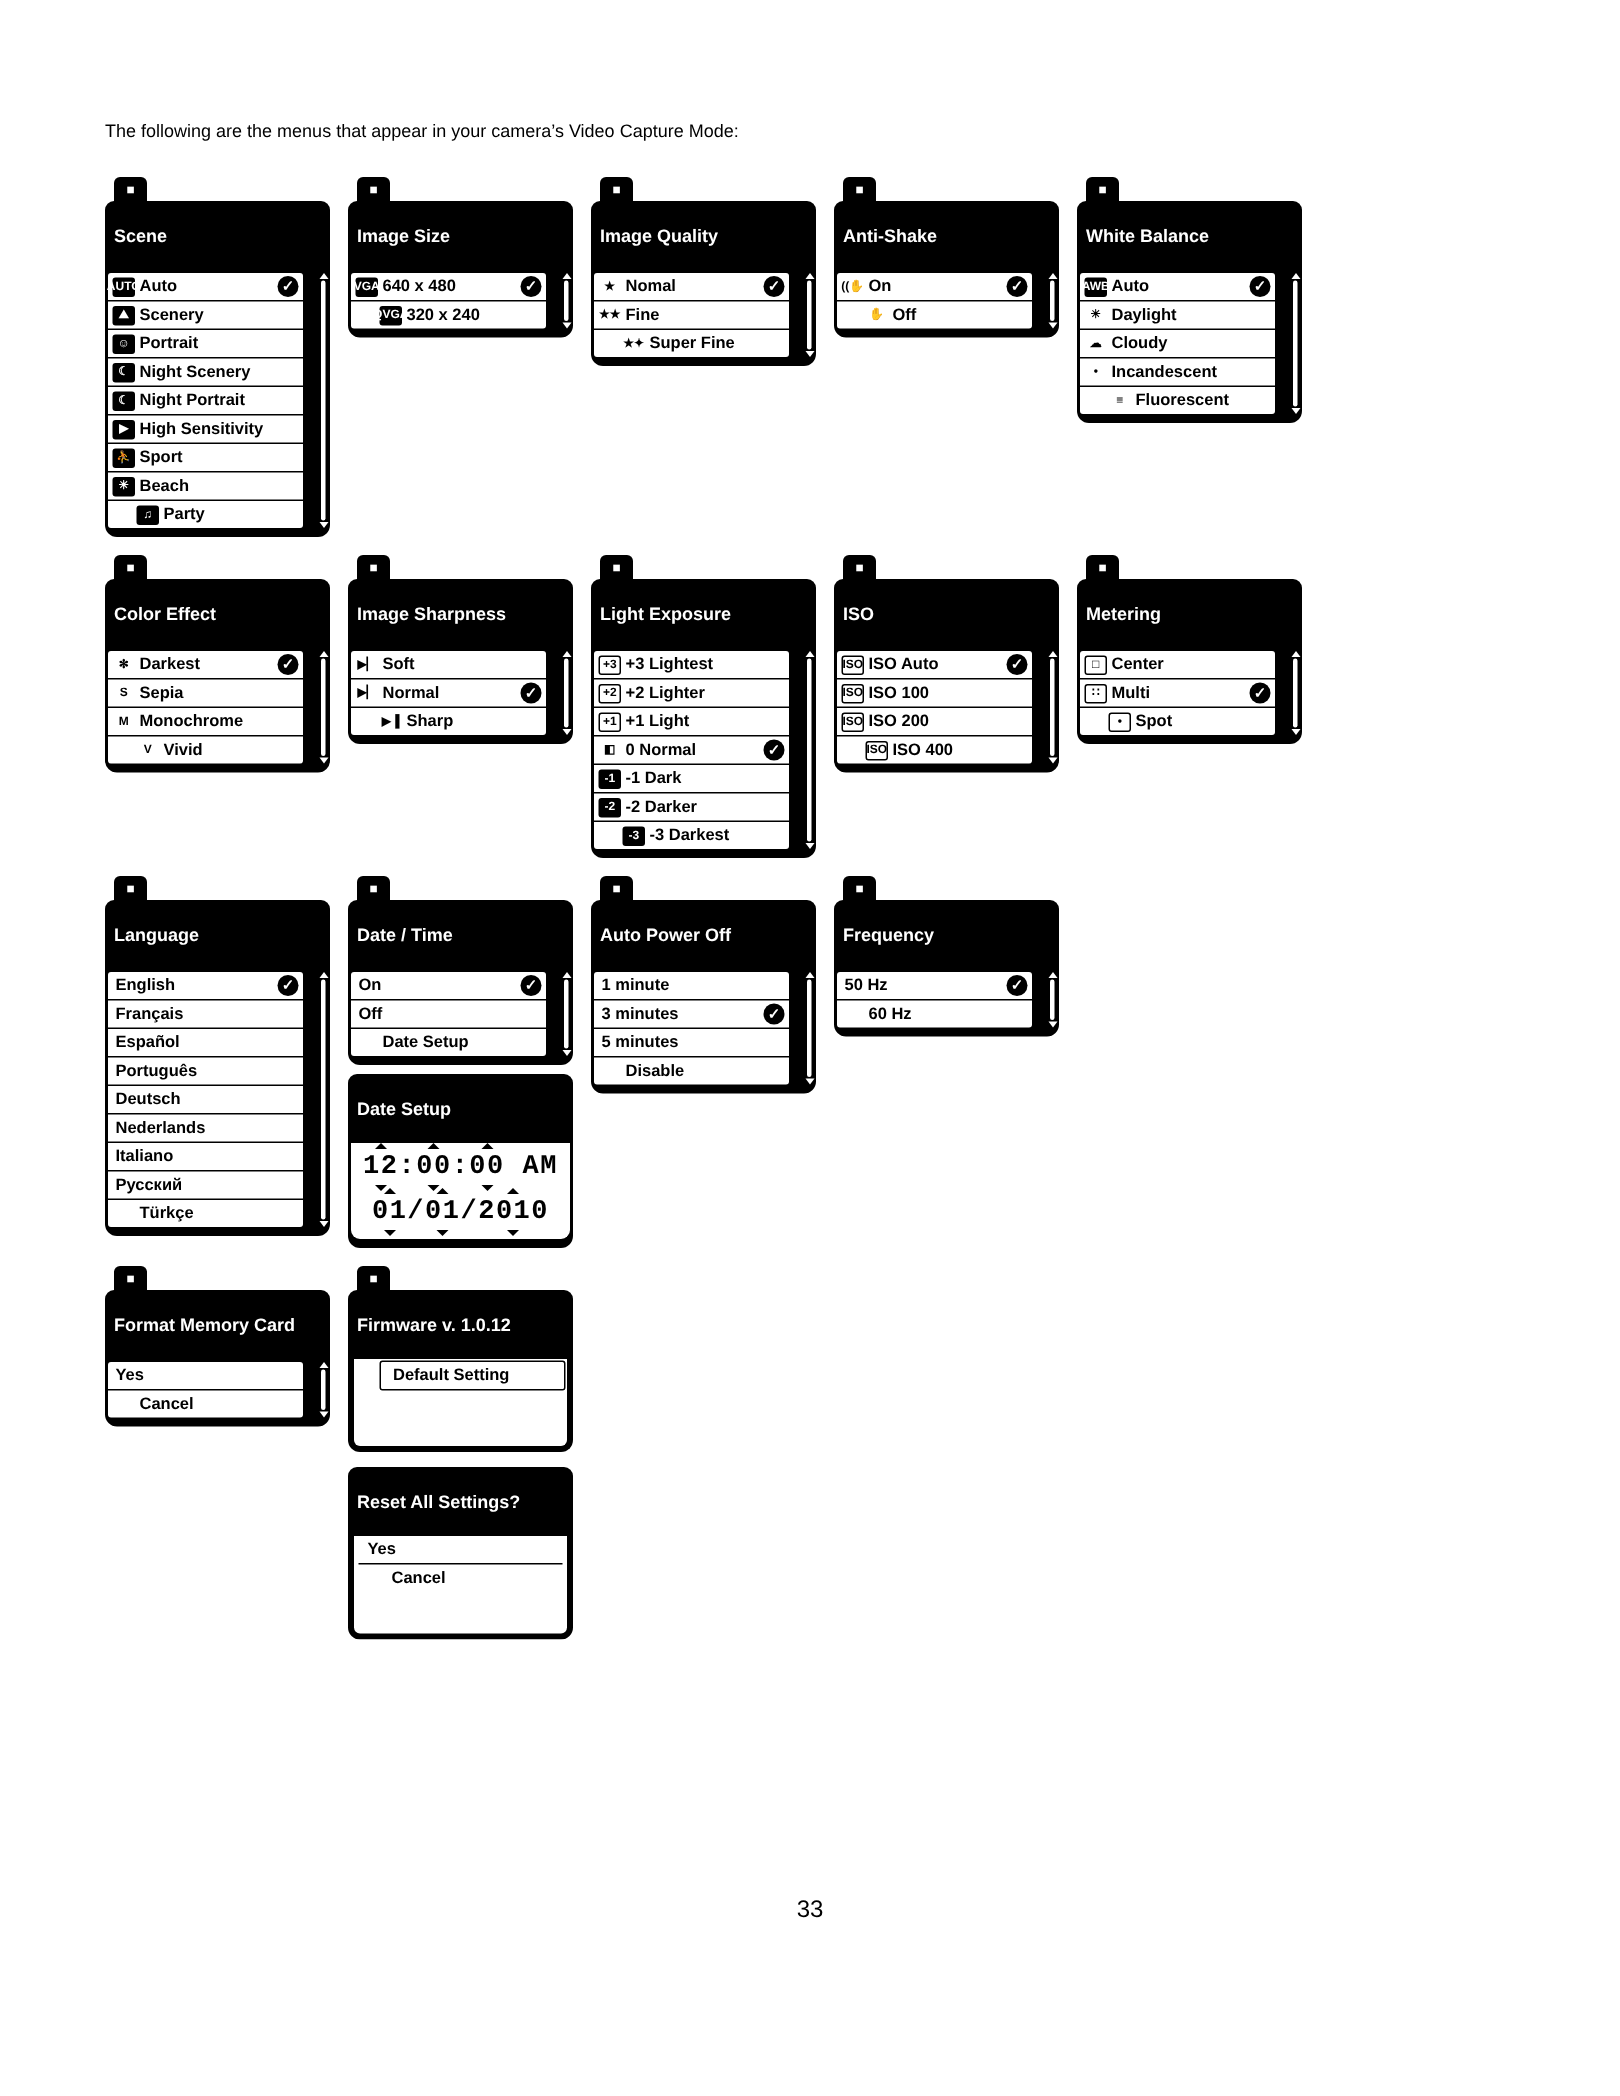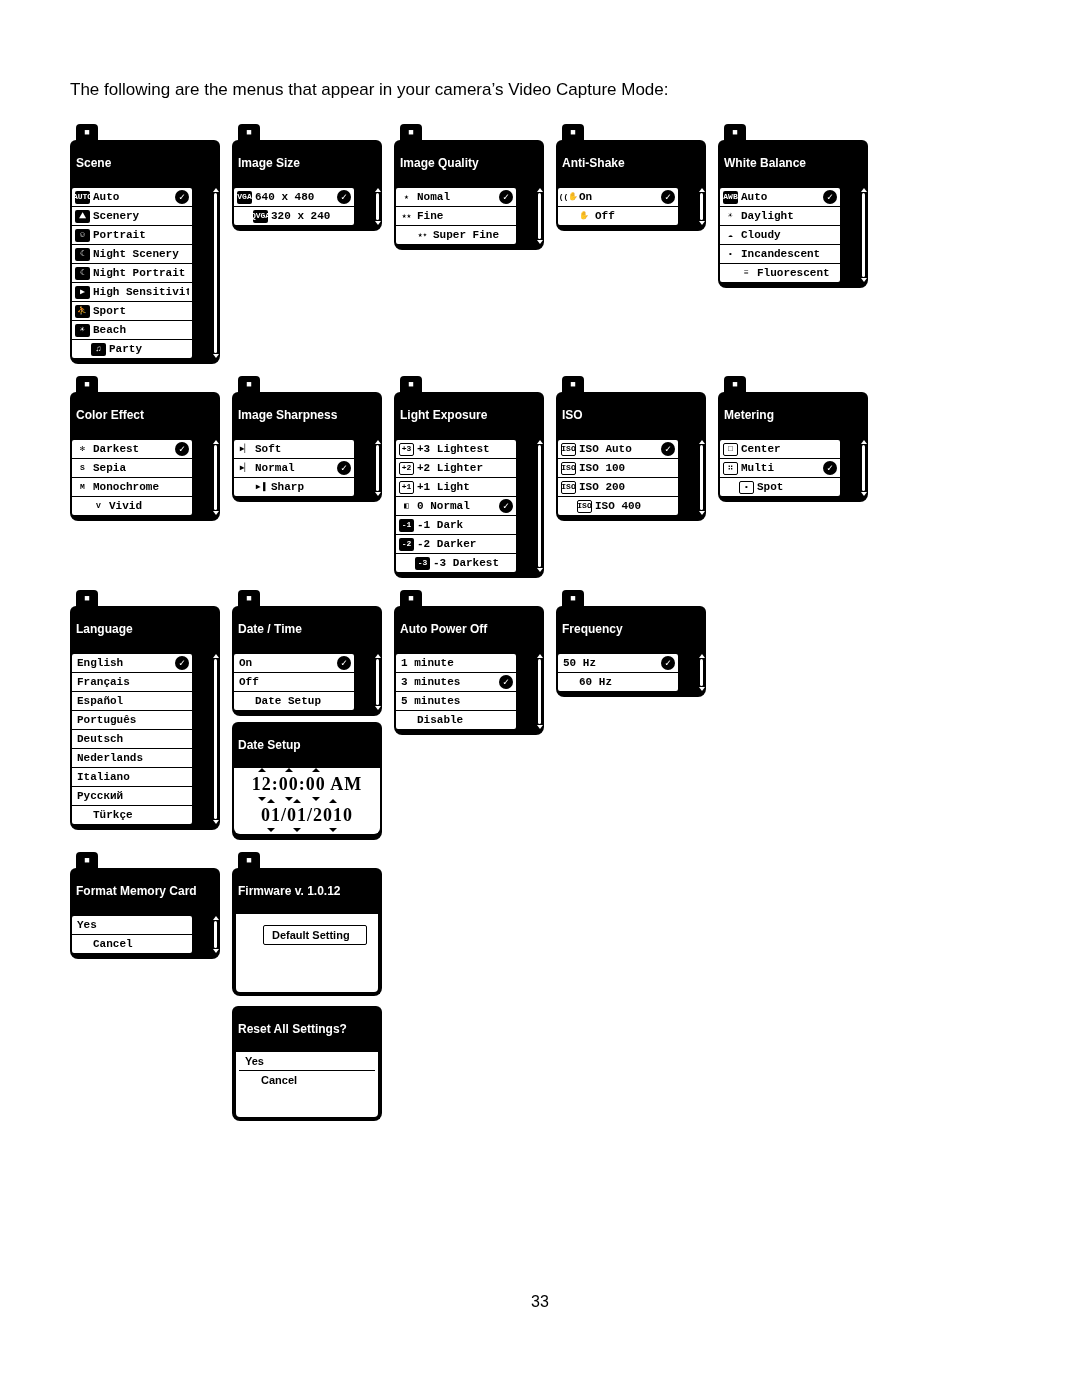--- a/index.html
+++ b/index.html
@@ -12,21 +12,21 @@
   }
   .page {
     padding: 80px 70px 40px 70px;
   }
   h2.title {
     font-size: 22px;
     font-weight: bold;
     margin: 0 0 6px 0;
   }
   p.intro {
-    font-size: 17px;
+    font-size: 12px;
     margin: 0 0 24px 0;
   }
   .grid {
     display: grid;
     grid-template-columns: repeat(5, 162px);
     gap: 0 0;
   }
   .cell {
     padding-right: 4px;
     padding-bottom: 12px;
@@ -55,23 +55,22 @@
     color: #fff;
     font-weight: bold;
     font-size: 12px;
     padding: 16px 6px;
     border-radius: 6px 6px 0 0;
   }
   
   .mbody {
     background: #000;
     border-radius: 0 0 8px 8px;
-    padding: 2px 20px 6px 2px;
+    padding: 2px 10px 6px 2px;
     position: relative;
-    font-family: Liberation Mono, monospace;
   }
   .innerlist {
     background: #fff;
     margin-right: 8px;
     border-radius: 2px;
   }
   
   .scrollbar {
     position: absolute;
     right: 2px;
@@ -137,21 +136,21 @@
   .row.noicon .rlabel { padding-left: 2px; }
 
   
   .dsbody {
     background:#fff;
     border:2px solid #000;
     border-top:none;
     border-radius:0 0 8px 8px;
     margin-right:0;
     padding:6px 4px 8px 4px;
-    font-family: Liberation Serif, serif;
+    font-family: Liberation Mono, monospace;
   }
   .dsline {
     text-align:center;
     font-weight:bold;
     font-size:18px;
     letter-spacing:1px;
     position:relative;
   }
   .dsline .seg { position:relative; display:inline-block; }
   .dsline .seg::before, .dsline .seg::after {
@@ -166,21 +165,21 @@
     padding-bottom:4px;
   }
 
   
   .plainbody {
     background:#fff;
     border:4px solid #000;
     border-top:none;
     border-radius:0 0 8px 8px;
     height:56px;
-    padding:11px;
+    padding:1px;
     font-size:11px;
     font-weight:bold;
   }
   .page-num {
     text-align:center;
     font-size:16px;
     margin-top:160px;
   }
 </style>
 </head>

